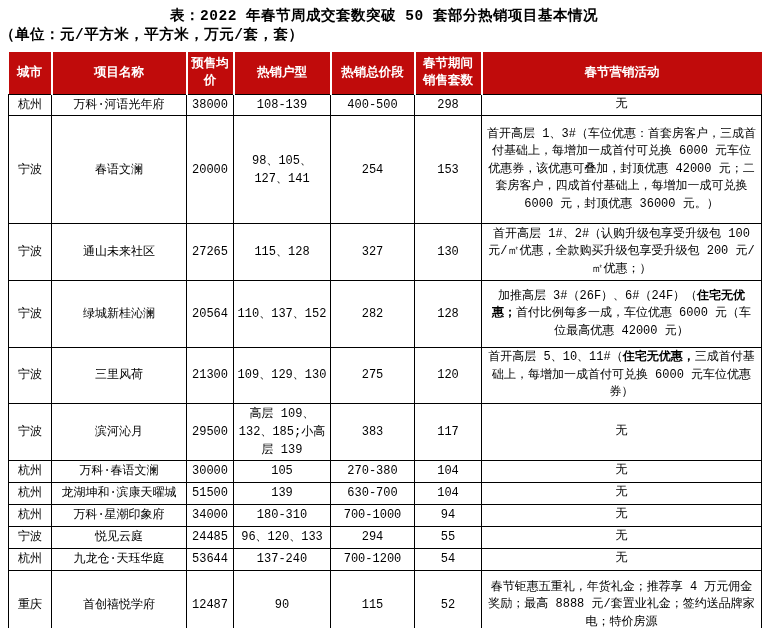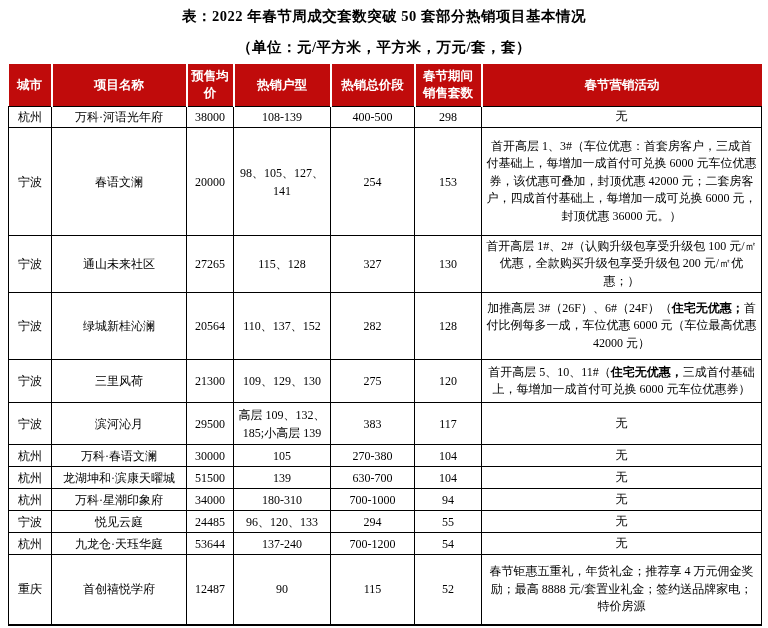--- a/index.html
+++ b/index.html
@@ -2,34 +2,33 @@
 <html><head>
 <meta charset="utf-8">
 <style>
   html, body { margin: 0; padding: 0; background: #ffffff; }
   .page {
     position: relative;
     width: 768px;
     height: 628px;
     background: #ffffff;
     overflow: hidden;
-    font-family: Liberation Serif, serif;
+    font-family: Liberation Mono, monospace;
     color: #000000;
   }
   .title {
     margin: 7px 0 0 0;
     text-align: center;
     font-size: 14.5px;
     font-weight: bold;
     line-height: 18px;
     letter-spacing: 0.5px;
   }
   .subtitle {
-    margin: 13px 0 8px 0;
-    text-align: center;
+    margin: 1px 0 8px 0;
     font-size: 14.5px;
     font-weight: bold;
     line-height: 18px;
     letter-spacing: 0.5px;
   }
   table.main {
     border-collapse: collapse;
     table-layout: fixed;
     margin-left: 8px;
     width: 753px;

